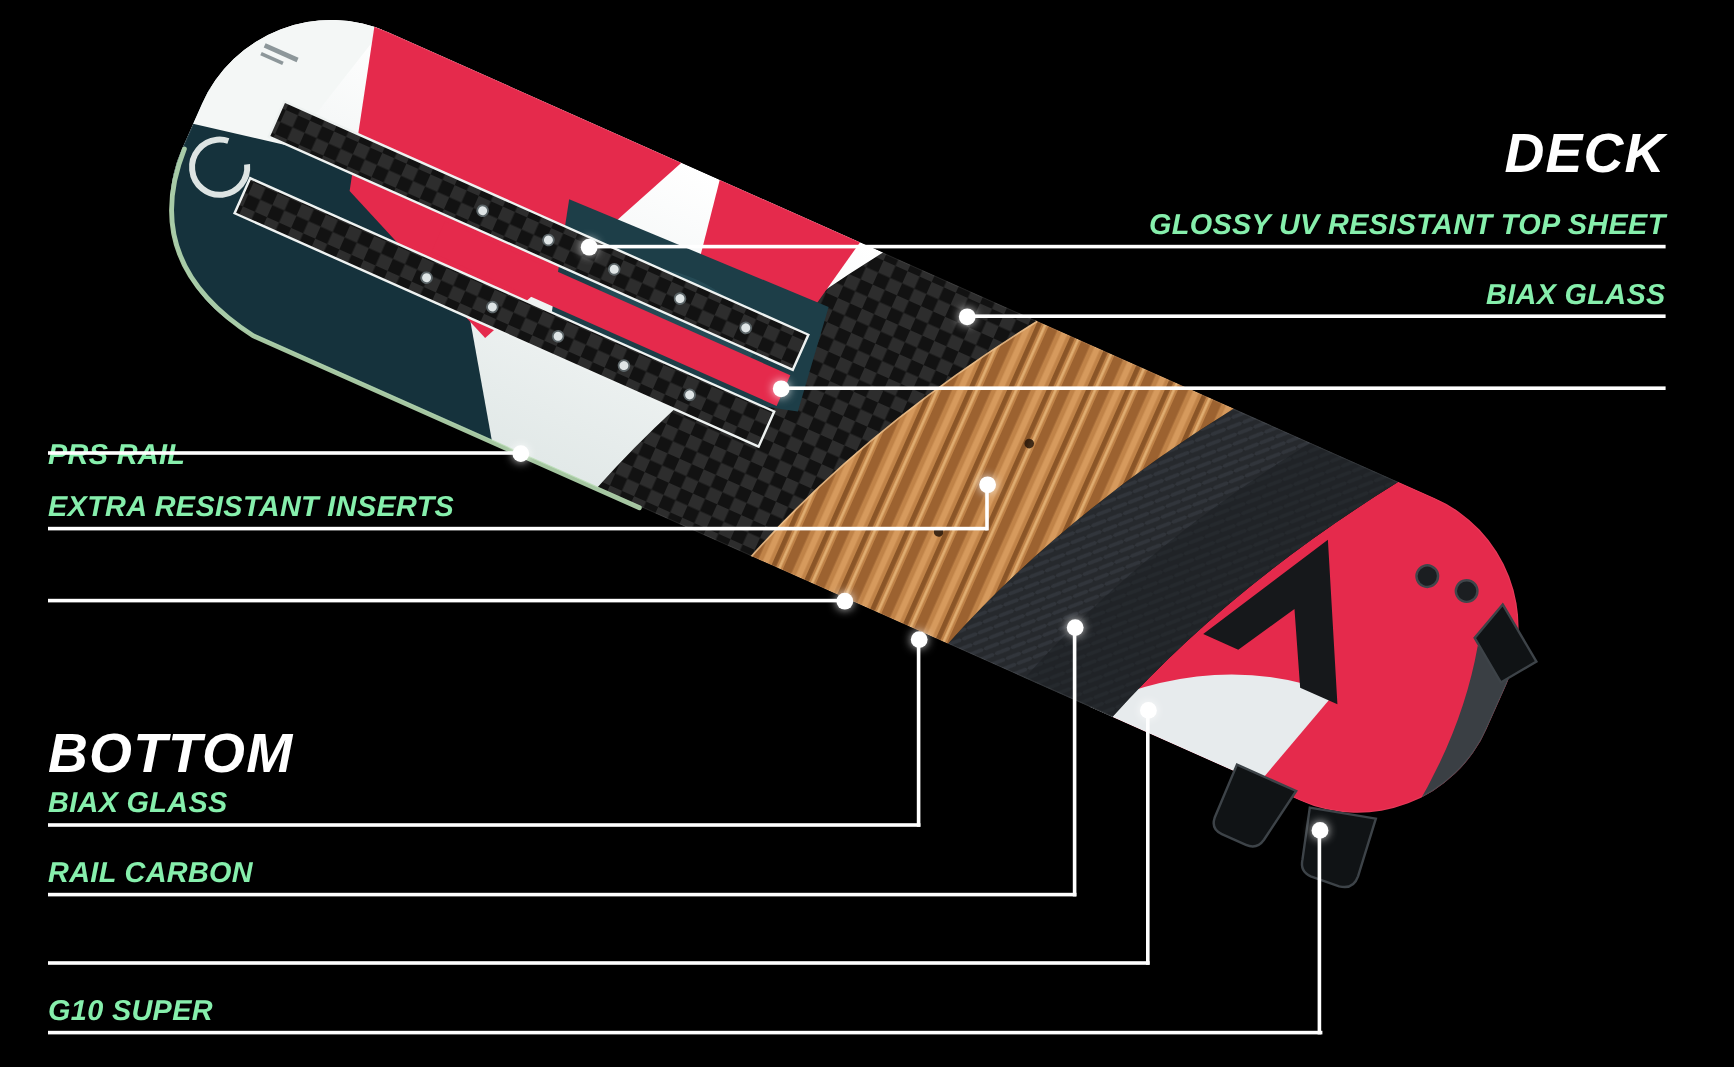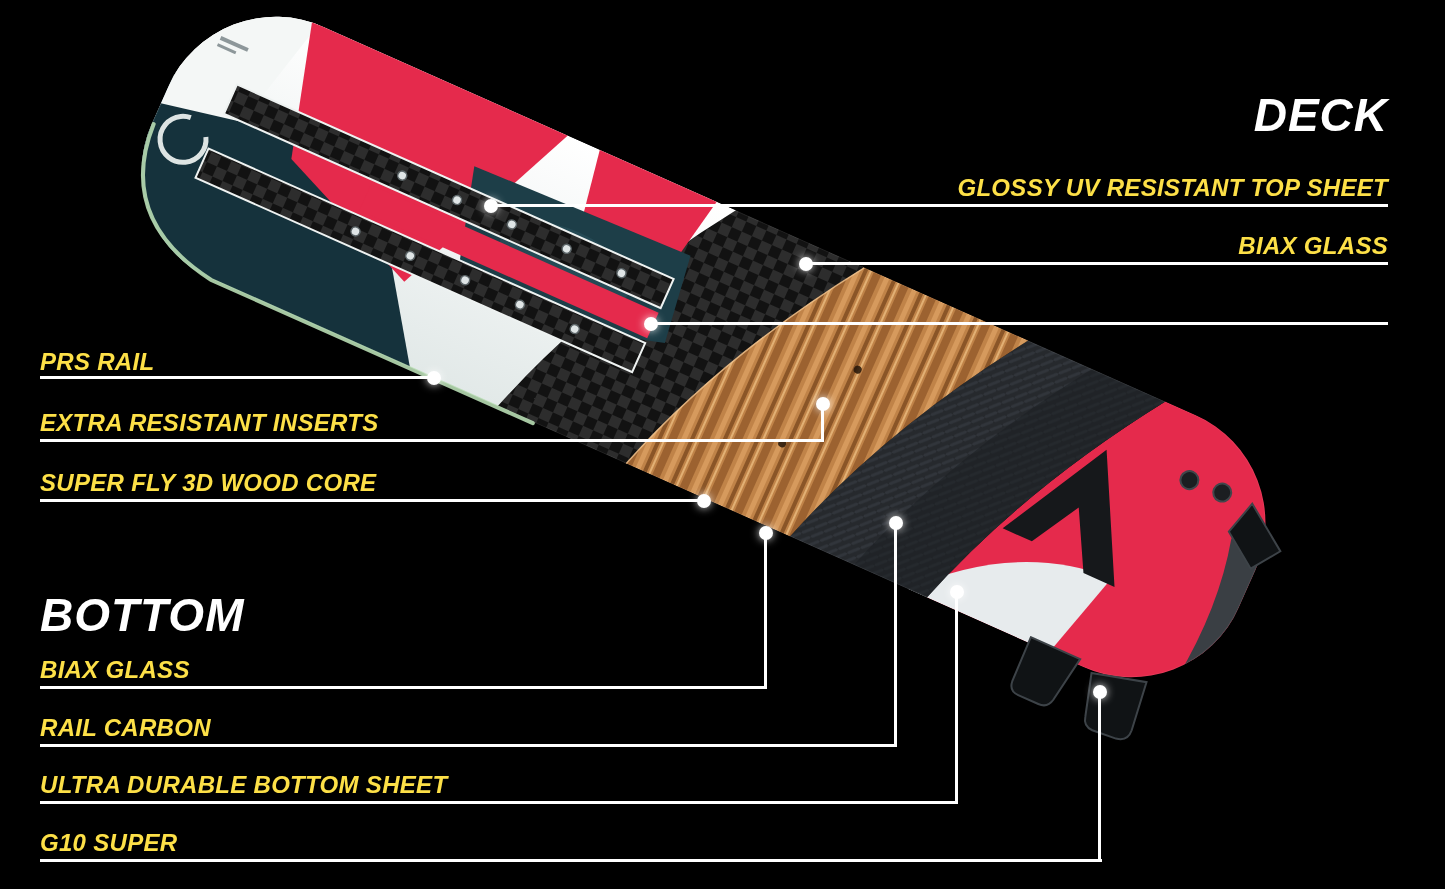--- a/index.html
+++ b/index.html
@@ -1,24 +1,24 @@
 <!DOCTYPE html>
 <html><head>
 <meta charset="utf-8">
 <style>
   html,body{margin:0;padding:0;background:#000;}
   .stage{position:relative;width:1445px;height:889px;background:#000;overflow:hidden;
          font-family:"Liberation Sans",sans-serif;}
   .board-svg{position:absolute;left:0;top:0;}
-  .lbl{position:absolute;color:#fde047;font-weight:bold;font-style:italic;font-size:24px;
+  .lbl{position:absolute;color:#86efac;font-weight:bold;font-style:italic;font-size:24px;
        letter-spacing:.3px;white-space:nowrap;}
   .lbl.right{right:57px;text-align:right;}
   .lbl.left{left:40px;text-align:left;}
   .heading{position:absolute;color:#fff;font-weight:bold;font-style:italic;font-size:46px;
-           letter-spacing:1px;white-space:nowrap;}
+           letter-spacing:1px;white-space:nowrap;margin-top:12px;}
   .heading.right{right:57px;text-align:right;}
   .heading.left{left:40px;}
   .hline{position:absolute;height:3px;background:#fff;}
   .vline{position:absolute;width:3px;background:#fff;}
   .dot{position:absolute;width:14px;height:14px;border-radius:50%;background:#fff;
        box-shadow:0 0 8px rgba(255,255,255,.85);}
 </style>
 </head>
 <body>
 
@@ -136,46 +136,44 @@
   <div class="hline" style="left:491px;top:204px;width:897px"></div>
   <div class="dot" style="left:484px;top:199px"></div>
 
   <div class="lbl right" style="top:232px">BIAX GLASS</div>
   <div class="hline" style="left:806px;top:262px;width:582px"></div>
   <div class="dot" style="left:799px;top:257px"></div>
 
   <div class="hline" style="left:651px;top:322px;width:737px"></div>
   <div class="dot" style="left:644px;top:317px"></div>
 
-  <div class="lbl left" style="top:348px">PRS RAIL</div>
+  <div class="lbl left" style="top:366px">PRS RAIL</div>
   <div class="hline" style="left:40px;top:376px;width:394px"></div>
   <div class="dot" style="left:427px;top:371px"></div>
 
   <div class="lbl left" style="top:409px">EXTRA RESISTANT INSERTS</div>
   <div class="hline" style="left:40px;top:439px;width:783px"></div>
   <div class="vline" style="left:821px;top:404px;height:38px"></div>
   <div class="dot" style="left:816px;top:397px"></div>
 
-  <div class="lbl left" style="top:469px">SUPER FLY 3D WOOD CORE</div>
   <div class="hline" style="left:40px;top:499px;width:664px"></div>
   <div class="dot" style="left:697px;top:494px"></div>
 
   <div class="heading left" style="top:588px">BOTTOM</div>
 
   <div class="lbl left" style="top:656px">BIAX GLASS</div>
   <div class="hline" style="left:40px;top:686px;width:727px"></div>
   <div class="vline" style="left:764px;top:533px;height:156px"></div>
   <div class="dot" style="left:759px;top:526px"></div>
 
   <div class="lbl left" style="top:714px">RAIL CARBON</div>
   <div class="hline" style="left:40px;top:744px;width:857px"></div>
   <div class="vline" style="left:894px;top:523px;height:224px"></div>
   <div class="dot" style="left:889px;top:516px"></div>
 
-  <div class="lbl left" style="top:771px">ULTRA DURABLE BOTTOM SHEET</div>
   <div class="hline" style="left:40px;top:801px;width:918px"></div>
   <div class="vline" style="left:955px;top:592px;height:212px"></div>
   <div class="dot" style="left:950px;top:585px"></div>
 
   <div class="lbl left" style="top:829px">G10 SUPER</div>
   <div class="hline" style="left:40px;top:859px;width:1062px"></div>
   <div class="vline" style="left:1098px;top:692px;height:170px"></div>
   <div class="dot" style="left:1093px;top:685px"></div>
 
 </div>

